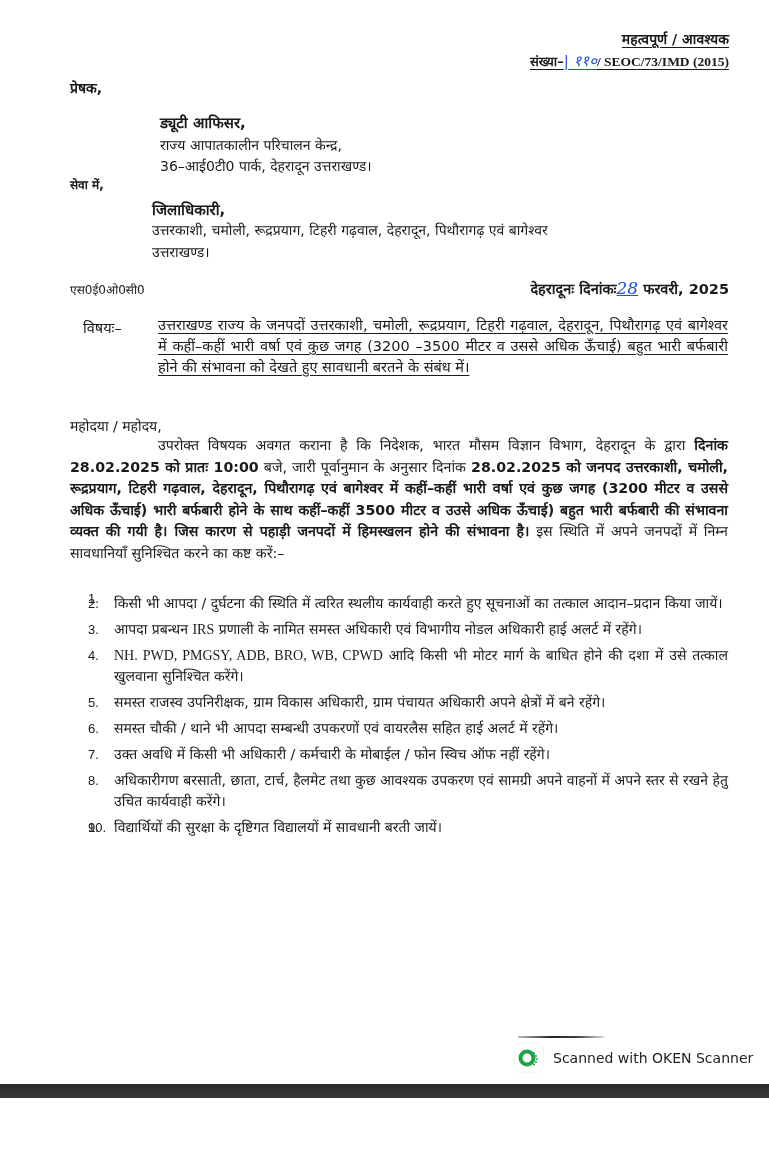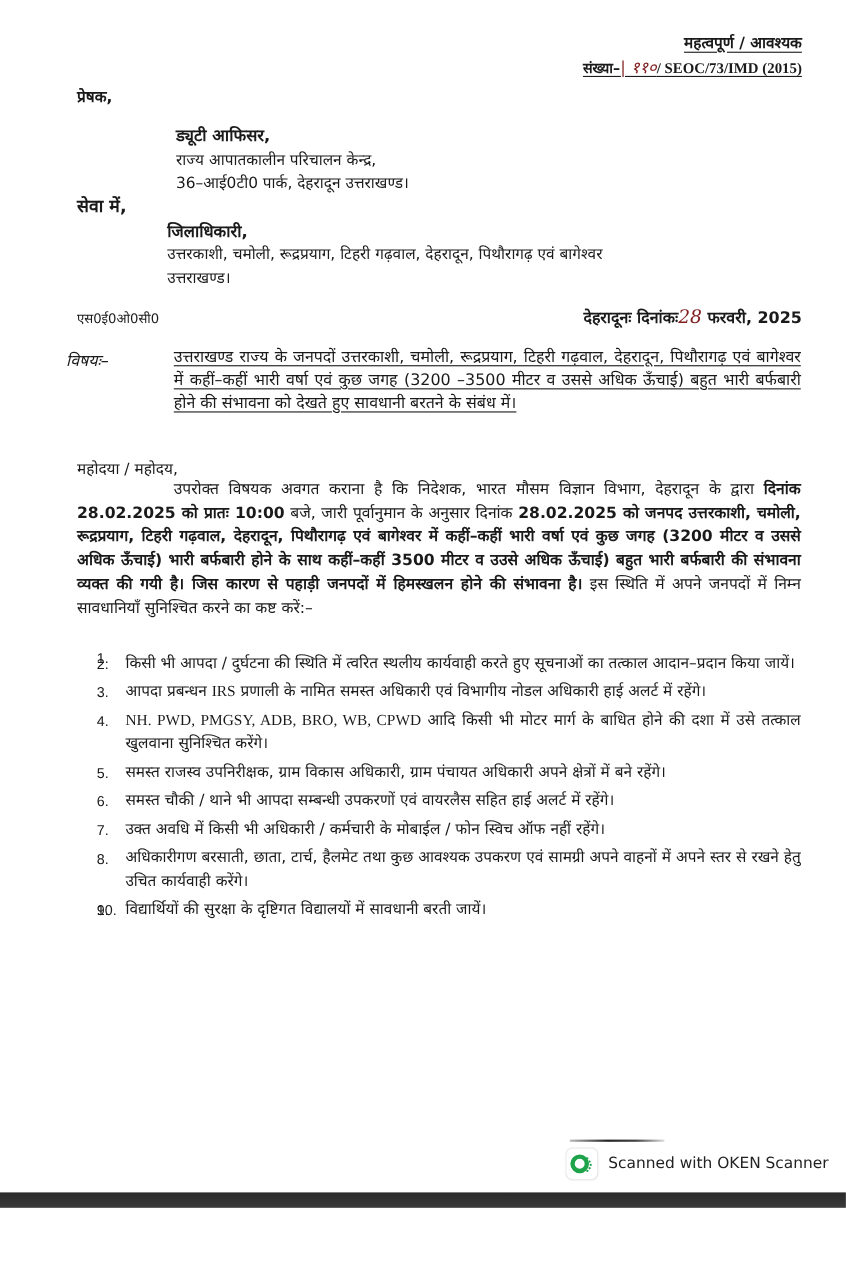--- a/index.html
+++ b/index.html
@@ -2,40 +2,40 @@
 <html><head>
 <meta charset="utf-8">
 <style>
   html, body { margin: 0; padding: 0; background: #ffffff; }
   body { width: 769px; height: 1150px; position: relative; overflow: hidden;
          font-family: "DejaVu Sans", "Liberation Sans", sans-serif; color: #1a1a1a; }
   .abs { position: absolute; white-space: nowrap; }
   .b { font-weight: bold; }
   .serif { font-family: "Liberation Serif", "DejaVu Serif", serif; }
   .u { text-decoration: underline; text-underline-offset: 3px; }
-  .ink { color: #7f1d1d; font-family: "DejaVu Serif", serif; font-style: italic; font-weight: normal; }
+  .ink { color: #1d4ed8; font-family: "DejaVu Serif", serif; font-style: italic; font-weight: normal; text-decoration: underline; }
 
   #priority { top: 29px; right: 40px; font-size: 14px; }
   #ref-number { top: 50px; right: 40px; font-size: 13.5px; }
 
   #sender-label { top: 78px; left: 70px; font-size: 14px; }
   #sender-name { top: 112px; left: 160px; font-size: 15px; }
   #sender-line1 { top: 135px; left: 160px; font-size: 14px; }
   #sender-line2 { top: 156px; left: 160px; font-size: 14px; }
 
-  #to-label { top: 176px; left: 70px; font-size: 16px; }
+  #to-label { top: 176px; left: 70px; font-size: 12px; }
   #recipient-name { top: 199px; left: 152px; font-size: 15px; }
   #recipient-line1 { top: 220px; left: 152px; font-size: 14px; }
   #recipient-line2 { top: 242px; left: 152px; font-size: 14px; }
 
   #office-code { top: 281px; left: 70px; font-size: 12px; }
   #date-line { top: 278px; right: 40px; font-size: 14.5px; }
   #date-line .ink { font-size: 17px; }
 
-  #subject-label { top: 317px; left: 60px; font-size: 14.5px; font-style: italic; }
+  #subject-label { top: 317px; left: 83px; font-size: 14.5px; }
   #subject-body { position: absolute; top: 315px; left: 158px; width: 570px;
                   font-size: 14.5px; line-height: 21px; text-align: justify; font-weight: normal; }
 
   #salutation { top: 416px; left: 70px; font-size: 14px; }
   #body-para { position: absolute; top: 435px; left: 70px; width: 658px;
                font-size: 14.2px; line-height: 21.5px; text-align: justify; }
   #body-para .indent { display: inline-block; width: 88px; }
 
   #instruction-list { position: absolute; top: 588px; left: 88px; width: 640px;
                       margin: 0; padding: 0; list-style: none; font-size: 14px; line-height: 21px; }

